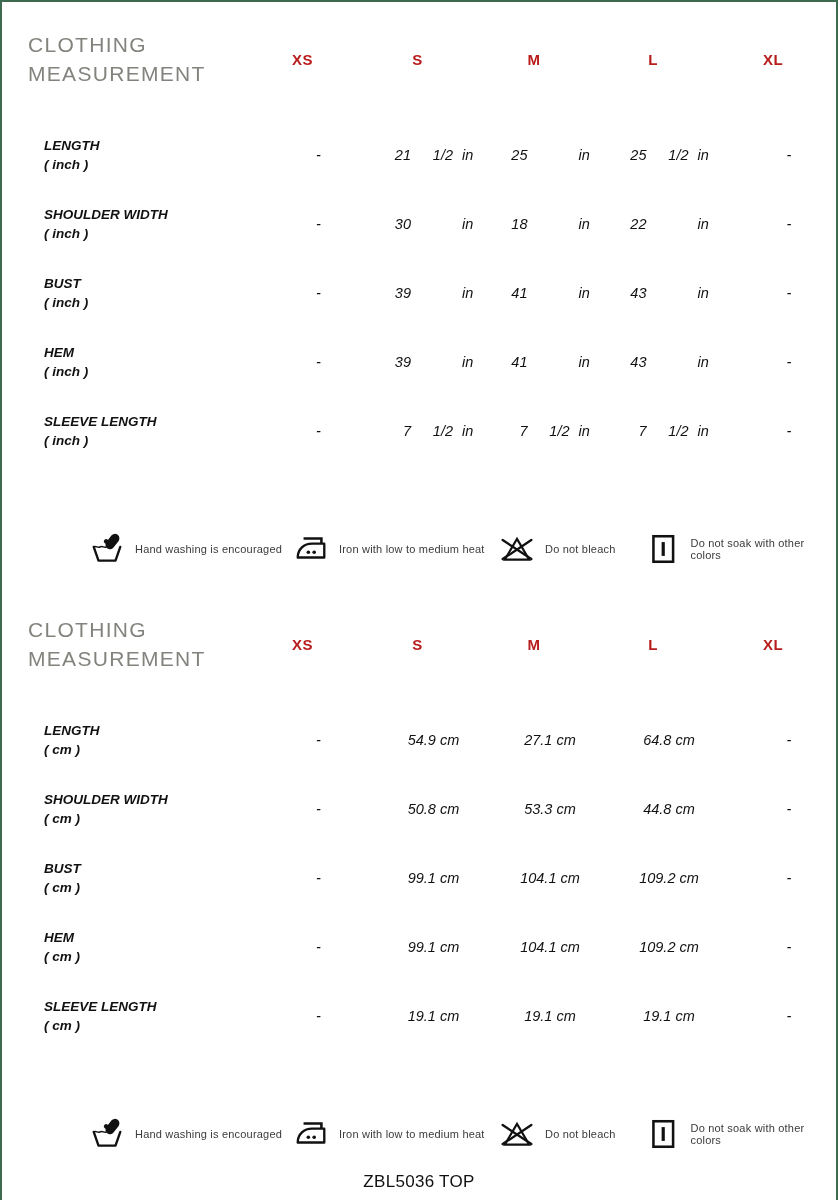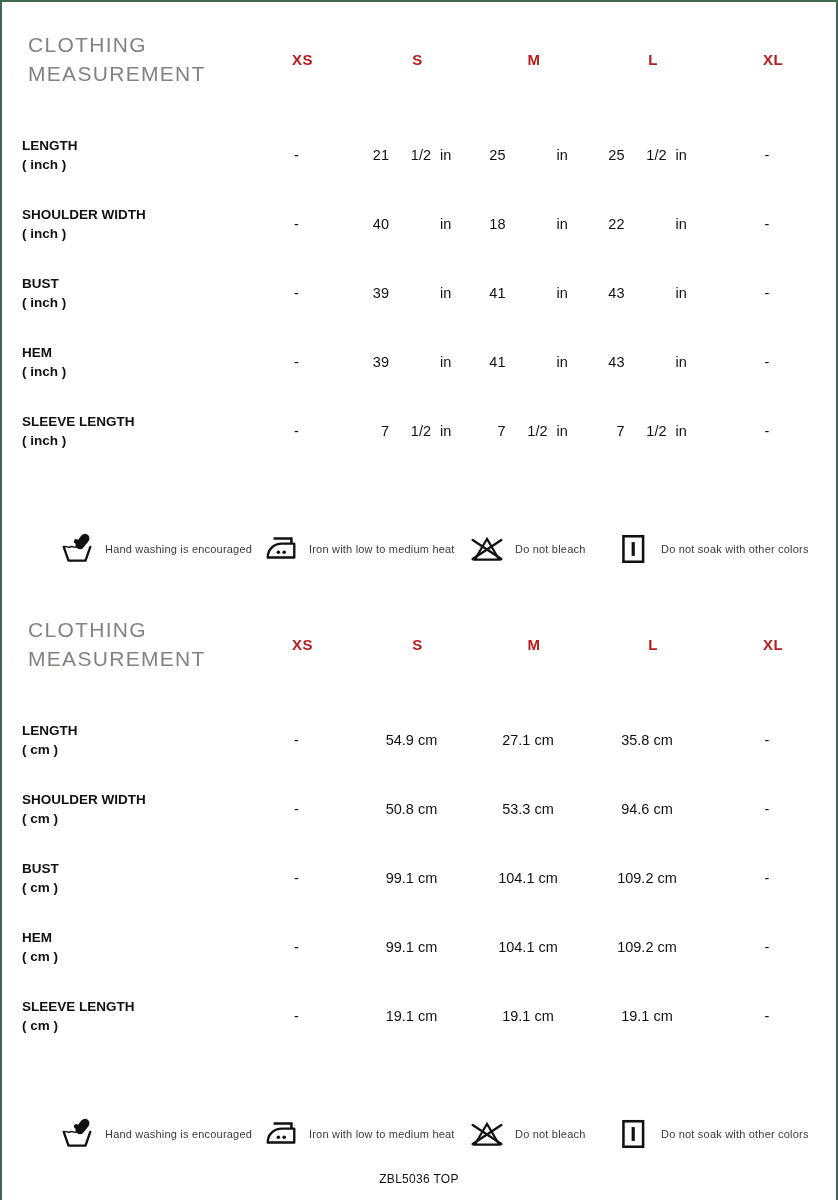--- a/index.html
+++ b/index.html
@@ -39,46 +39,47 @@
     font-size: 15px;
     font-weight: 700;
     letter-spacing: 0.5px;
   }
   
   .rows { margin-top: 32px; }
   .m-row {
     display: grid;
     grid-template-columns: 217px 115px 115px 118px 120px 120px;
     align-items: center;
-    padding-left: 20px;
+    padding-left: 42px;
     height: 69px;
+    font-style: italic;
   }
   .m-label { font-weight: 700; font-size: 13.5px; line-height: 19px; color: #111; }
   .m-cell  { text-align: center; font-size: 14.5px; color: #111; }
   .m-cell .parts { display: inline-flex; align-items: baseline; }
   .m-cell .whole { display: inline-block; width: 28px; text-align: right; }
   .m-cell .frac  { display: inline-block; width: 26px; text-align: right; margin-left: 16px; }
   .m-cell .unit  { display: inline-block; width: 22px; text-align: left; margin-left: 9px; }
   
   .care-strip {
     display: grid;
     grid-template-columns: 204px 206px 146px auto;
     align-items: center;
-    padding-left: 57px;
+    padding-left: 87px;
     margin-top: 60px;
     height: 48px;
   }
   .care-item { display: flex; align-items: center; }
   .care-icon { width: 36px; height: 40px; display: inline-flex; align-items: center; justify-content: center; }
   .care-icon svg { width: 34px; height: 34px; display: block; }
   .care-label { font-size: 11px; color: #3a3a3a; margin-left: 10px; letter-spacing: 0.2px; }
   
   .product-name {
     text-align: center;
-    font-size: 12px;
+    font-size: 17px;
     color: #111;
     margin-top: 14px;
     margin-bottom: 22px;
     letter-spacing: 0.3px;
   }
   .spacer-sm { height: 14px; }
 </style>
 </head>
 <body>
 
@@ -120,21 +121,21 @@
             </span></div>
           <div class="m-cell">-</div>
         </div>
         <div class="m-row">
           <div class="m-label">
             <div>SHOULDER WIDTH</div>
             <div>( inch )</div>
           </div>
           <div class="m-cell">-</div>
           <div class="m-cell"><span class="parts">
-              <span class="whole">40</span>
+              <span class="whole">30</span>
               <span class="frac"></span>
               <span class="unit">in</span>
             </span></div>
           <div class="m-cell"><span class="parts">
               <span class="whole">18</span>
               <span class="frac"></span>
               <span class="unit">in</span>
             </span></div>
           <div class="m-cell"><span class="parts">
               <span class="whole">22</span>
@@ -277,32 +278,32 @@
     </div>
     <div class="rows">
         <div class="m-row">
           <div class="m-label">
             <div>LENGTH</div>
             <div>( cm )</div>
           </div>
           <div class="m-cell">-</div>
           <div class="m-cell">54.9 cm</div>
           <div class="m-cell">27.1 cm</div>
-          <div class="m-cell">35.8 cm</div>
+          <div class="m-cell">64.8 cm</div>
           <div class="m-cell">-</div>
         </div>
         <div class="m-row">
           <div class="m-label">
             <div>SHOULDER WIDTH</div>
             <div>( cm )</div>
           </div>
           <div class="m-cell">-</div>
           <div class="m-cell">50.8 cm</div>
           <div class="m-cell">53.3 cm</div>
-          <div class="m-cell">94.6 cm</div>
+          <div class="m-cell">44.8 cm</div>
           <div class="m-cell">-</div>
         </div>
         <div class="m-row">
           <div class="m-label">
             <div>BUST</div>
             <div>( cm )</div>
           </div>
           <div class="m-cell">-</div>
           <div class="m-cell">99.1 cm</div>
           <div class="m-cell">104.1 cm</div>

